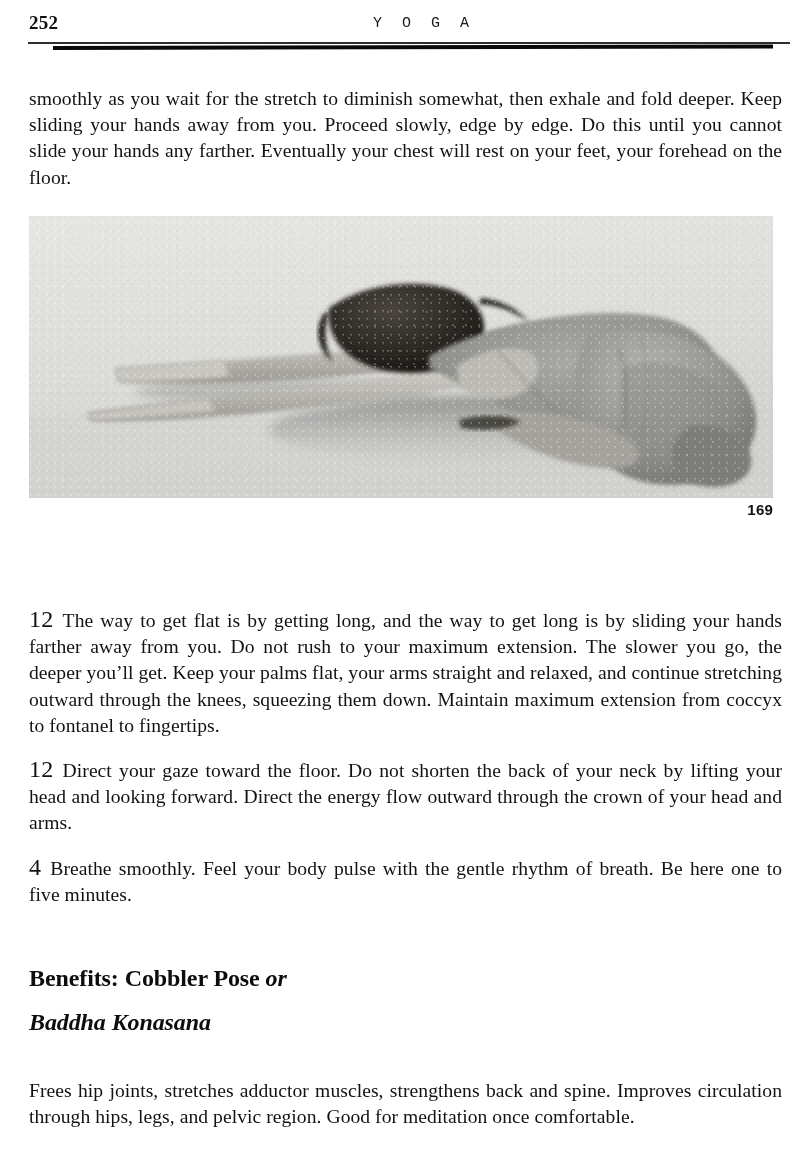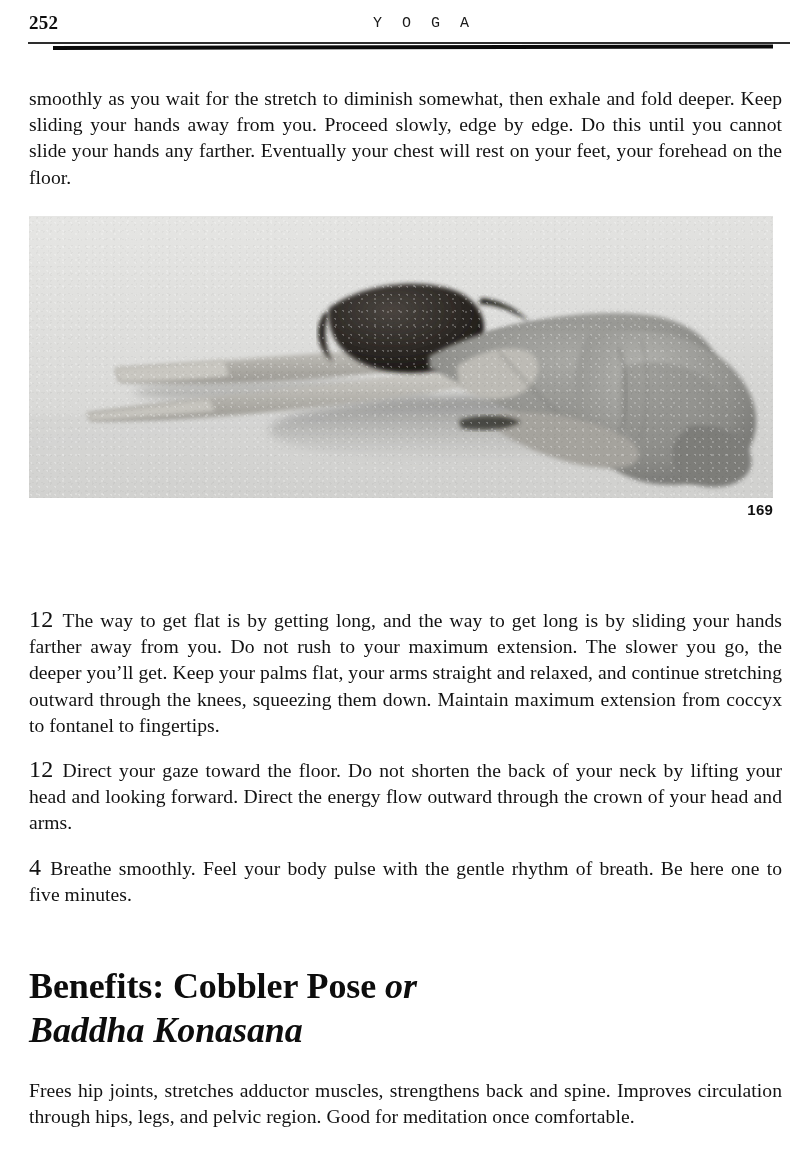--- a/index.html
+++ b/index.html
@@ -146,21 +146,21 @@
     letter-spacing: 0.2px;
     color: #101010;
   }
 
   
   .benefits-head {
     position: absolute;
     left: 29px;
     top: 940px;
     width: 753px;
-    font-size: 36px;
+    font-size: 24px;
     line-height: 44px;
     font-weight: 700;
     color: #0d0d0d;
     letter-spacing: -0.1px;
   }
   .benefits-head .it {
     font-style: italic;
     font-weight: 700;
   }
   .benefits-head .line2 {

